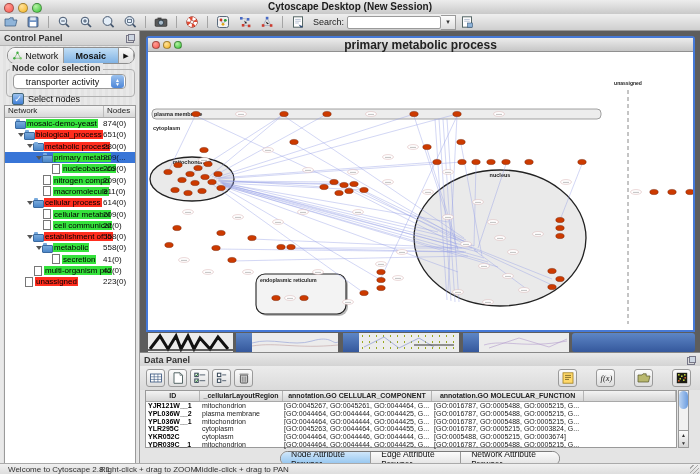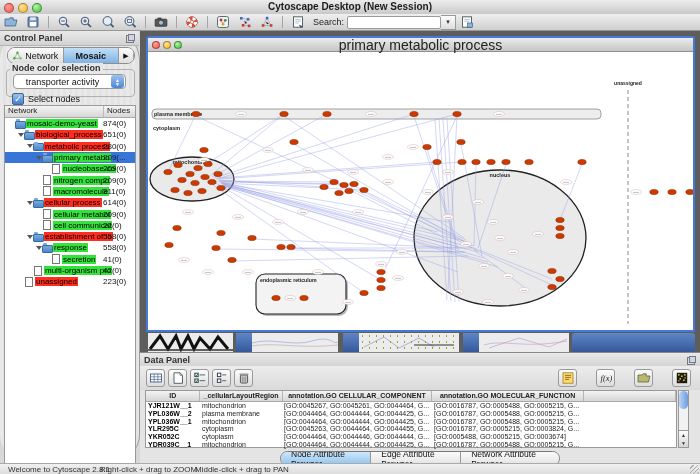--- a/index.html
+++ b/index.html
@@ -26,21 +26,21 @@
   .tsep{width:1px;height:12px;background:#a5a5a5;margin:0 4px;}
   .search-wrap{display:flex;align-items:center;margin-left:4px;}
   .search-label{font-size:9px;color:#222;margin-right:3px;}
   .search-input{width:88px;height:11px;font-size:9px;border:1px solid #9a9a9a;
     border-radius:2px;background:#fff;padding:0 2px;}
   .combo-btn{width:14px;height:13px;border:1px solid #9a9a9a;border-left:none;background:linear-gradient(#fdfdfd,#dcdcdc);
     font-size:7px;color:#333;display:flex;align-items:center;justify-content:center;}
   
   .control-panel{left:0;top:31px;width:140px;height:432px;
     background:repeating-linear-gradient(90deg,#e9e9e9 0 3px,#e3e3e3 3px 6px);
-    border-right:1px solid #9a9a9a;box-sizing:border-box;border-radius:29px;}
+    border-right:1px solid #9a9a9a;box-sizing:border-box;}
   .panel-header{height:14px;display:flex;align-items:center;justify-content:space-between;
     padding:0 4px;font-size:9px;font-weight:bold;color:#333;
     background:linear-gradient(#e9e9e9,#d2d2d2);border-bottom:1px solid #b5b5b5;}
   .float-icon{width:9px;height:9px;position:relative;}
   .float-icon:before{content:"";position:absolute;left:0;bottom:0;width:6px;height:6px;border:1px solid #778;}
   .float-icon:after{content:"";position:absolute;right:0;top:0;width:5px;height:5px;border:1px solid #778;background:#cdd6e2;}
   
   .cp-tabs{left:7px;top:16px;width:126px;height:15px;display:flex;border:1px solid #8e8e8e;
     border-radius:8px;overflow:hidden;background:#f5f5f5;}
   .cp-tab{flex:1;display:flex;align-items:center;justify-content:center;font-size:9px;
@@ -89,22 +89,22 @@
   .tnum{position:absolute;left:98px;color:#111;}
   .trow.selected .tnum{color:#0a1a33;}
   
   .mdi{left:140px;top:31px;width:560px;height:321px;background:#5d5d5d;overflow:hidden;}
   .net-window{left:6px;top:5px;width:549px;height:296px;border:2px solid #4579d8;
     border-radius:3px 3px 0 0;background:#fff;box-sizing:border-box;}
   .nw-titlebar{height:13px;background:linear-gradient(#ececec,#c6c6c6);
     border-bottom:1px solid #909090;display:flex;align-items:center;position:relative;}
   .nw-dots{display:flex;gap:3px;margin-left:4px;}
   .nw-dots .dot{width:6px;height:6px;}
-  .nw-title{position:absolute;left:0;width:100%;text-align:center;font-size:14px;
-    font-weight:normal;color:#222;}
+  .nw-title{position:absolute;left:0;width:100%;text-align:center;font-size:12px;
+    font-weight:bold;color:#222;}
   .nw-canvas{width:545px;height:278px;background:#fff;}
   
   .frag{top:302px;height:19px;background:#ececec;overflow:hidden;}
   .frag-blue{top:302px;height:19px;background:linear-gradient(#5d86c6,#35589c);}
   
   .data-panel{left:140px;top:352px;width:560px;height:111px;background:#e4e4e4;
     border-top:1px solid #888;box-sizing:border-box;}
   .dp-toolbar{position:absolute;left:0;top:13px;width:560px;height:24px;display:flex;
     align-items:center;padding:0 6px;box-sizing:border-box;
     background:linear-gradient(#ececec,#dadada);}
@@ -382,21 +382,21 @@
           <span style="width: 21px; flex: 0 0 21px;"></span>
           <span class="exp open"></span>
           <span class="ticon folder"></span>
           <span class="chip red">establishment of lo</span>
           <span class="tnum">558(0)</span>
         </div>
         <div class="trow">
           <span style="width: 30px; flex: 0 0 30px;"></span>
           <span class="exp open"></span>
           <span class="ticon folder"></span>
-          <span class="chip green">response</span>
+          <span class="chip green">metabolic</span>
           <span class="tnum">558(0)</span>
         </div>
         <div class="trow">
           <span style="width: 39px; flex: 0 0 39px;"></span>
           <span class="exp"></span>
           <span class="ticon file"></span>
           <span class="chip green">secretion</span>
           <span class="tnum">41(0)</span>
         </div>
         <div class="trow">

